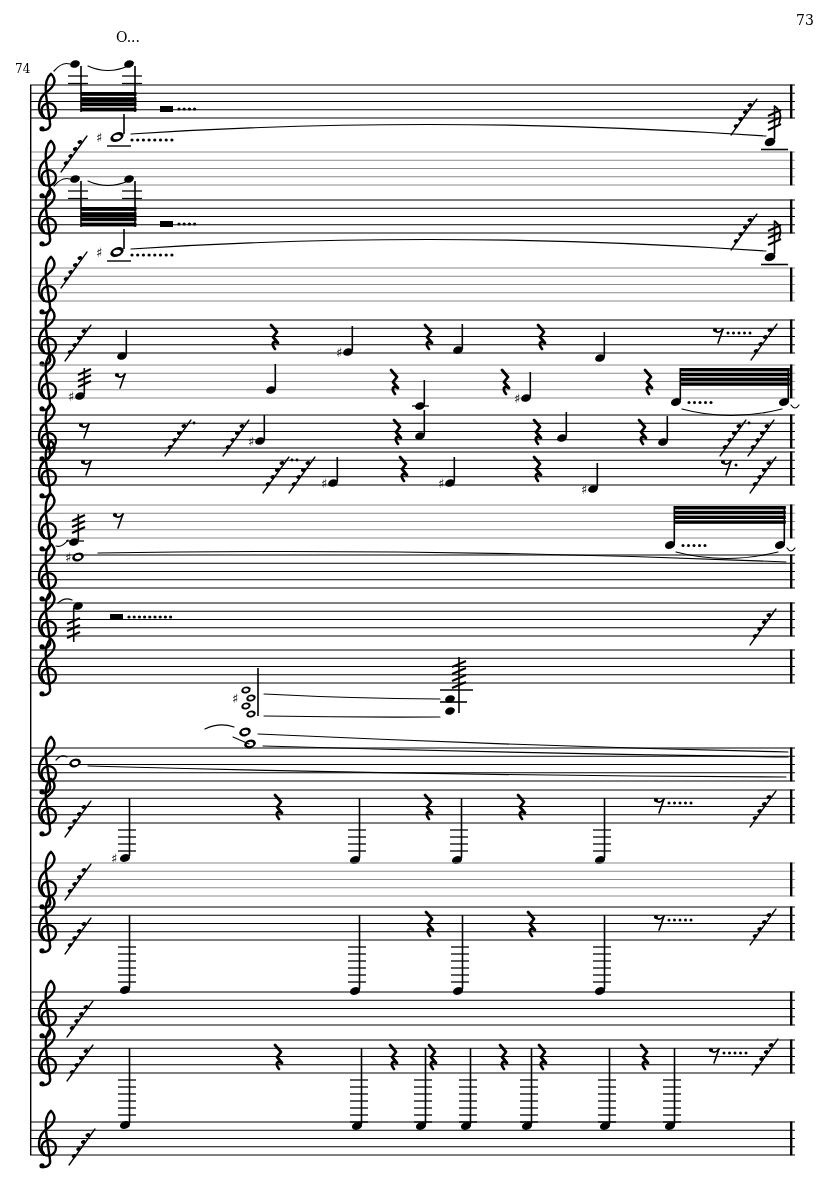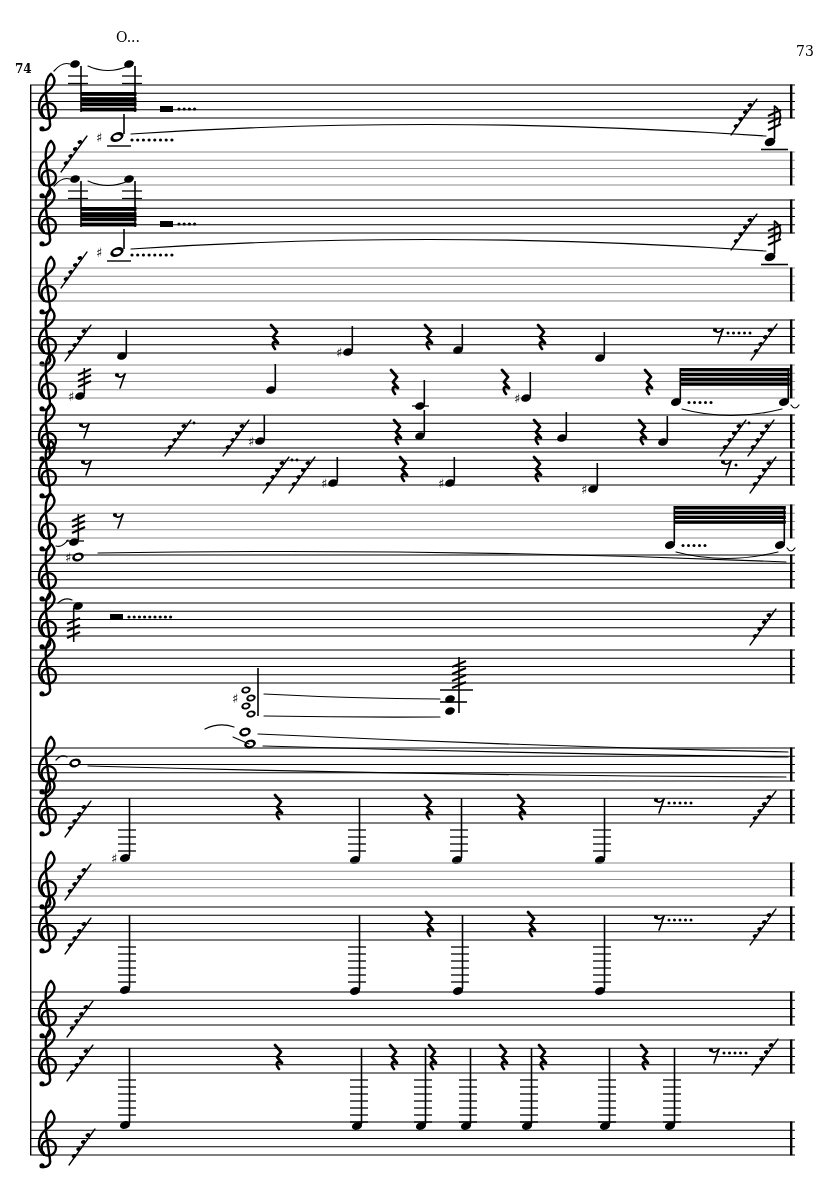--- a/index.html
+++ b/index.html
@@ -1,20 +1,20 @@
 <!DOCTYPE html>
 <html><head>
 <meta charset="utf-8">
 <style>
   html,body{margin:0;padding:0;background:#e8e8e8;}
   .page{position:relative;width:835px;height:1181px;background:#ffffff;overflow:hidden;
         font-family:"DejaVu Serif", serif;}
   .pgnum{position:absolute;font-size:14px;color:#000;}
-  #page-number{left:796px;top:12px;margin-top:31px;}
-  #measure-number{left:15px;top:62px;font-size:12px;font-weight:bold;}
+  #page-number{left:796px;top:12px;}
+  #measure-number{left:15px;top:62px;font-size:12px;}
   #vocal-text{left:116px;top:29px;font-size:14px;}
   svg{position:absolute;left:0;top:0;}
 </style>
 </head>
 <body>
 
 <div class="page">
   <svg id="score" width="835" height="1181" viewBox="0 0 835 1181">
       <g>
         <line x1="30" y1="85" x2="795" y2="85" stroke="#000000" stroke-width="1.15"></line>

